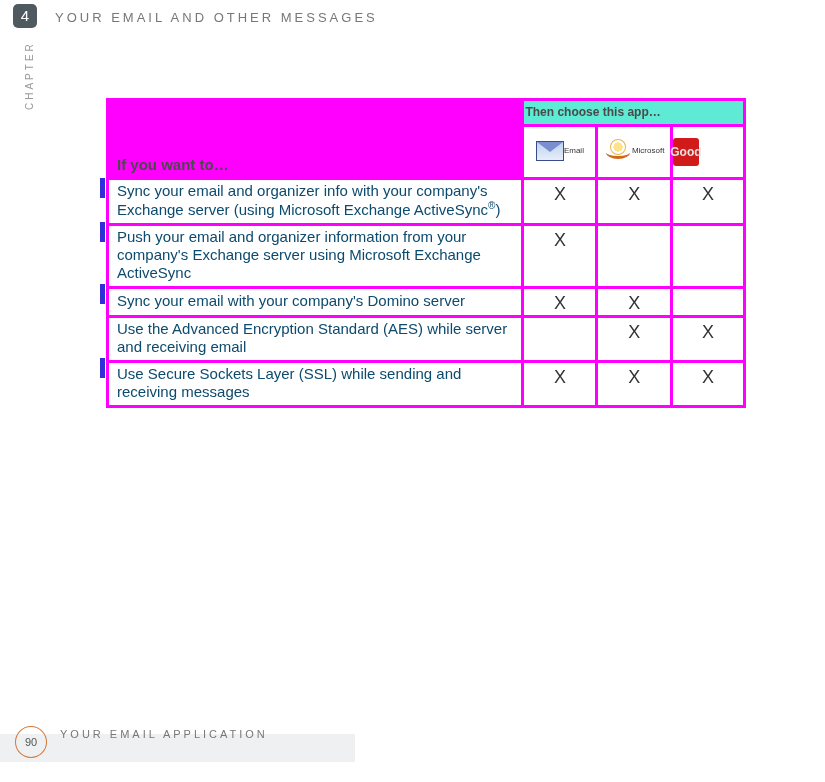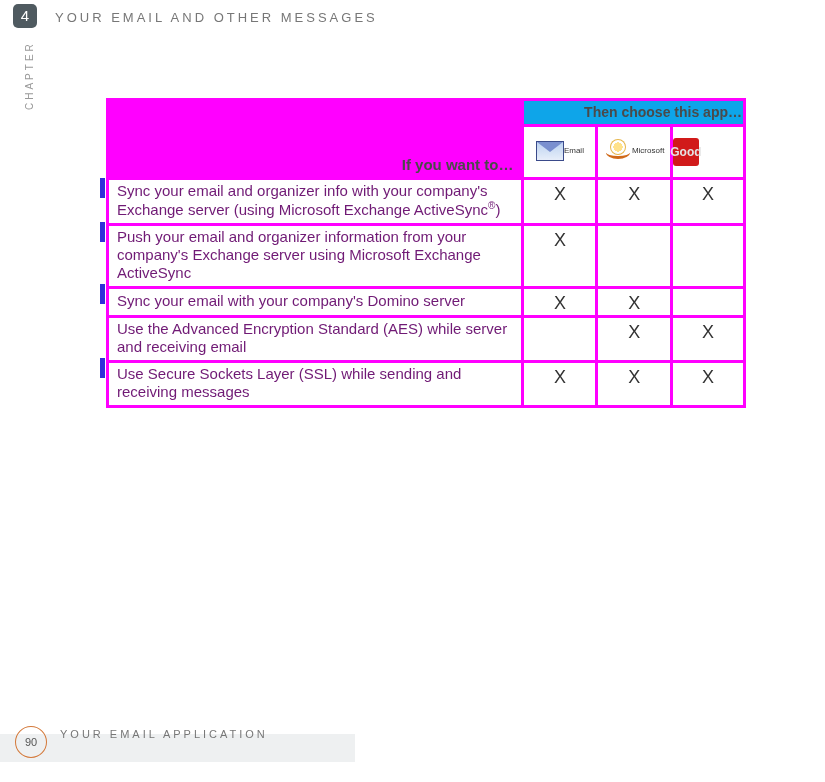--- a/index.html
+++ b/index.html
@@ -101,34 +101,34 @@
     background: #ff00ff;
     color: #4a4a4a;
     text-align: left;
     font-weight: bold;
     padding: 0 8px 4px 8px;
     height: 72px;
     vertical-align: bottom;
     font-size: 15px;
   }
   th.choose {
-    background: #0ea5e9;
+    background: #5eead4;
     color: #4a4a4a;
     font-weight: bold;
-    text-align: right;
+    text-align: left;
     height: 20px;
-    font-size: 14px;
+    font-size: 12px;
   }
   td.icon-cell {
     text-align: center;
     padding: 2px 0;
     height: 44px;
   }
   td.desc {
-    color: #701a75;
+    color: #0c4a6e;
     padding: 2px 8px 4px 8px;
     line-height: 1.2;
   }
   td.mark {
     text-align: center;
     font-size: 18px;
     color: #333;
     width: 70px;
     vertical-align: top;
     padding-top: 4px;
@@ -212,21 +212,21 @@
 <div class="chapter-badge">
   <span>4</span>
 </div>
 <div class="top-title">YOUR EMAIL AND OTHER MESSAGES</div>
 <div class="side-chapter">CHAPTER</div>
 
 <div class="tbl-wrap">
   <table>
     <tbody>
         <tr>
-      <th class="lead" rowspan="2" style="width:410px;text-align:right;">
+      <th class="lead" rowspan="2" style="width:410px;">
         <span>If you want to…</span>
       </th>
       <th class="choose" colspan="3">
         <span>Then choose this app…</span>
       </th>
     </tr>
     <tr>
       <td class="icon-cell">
         <div class="app-icon">
           <div class="glyph">

